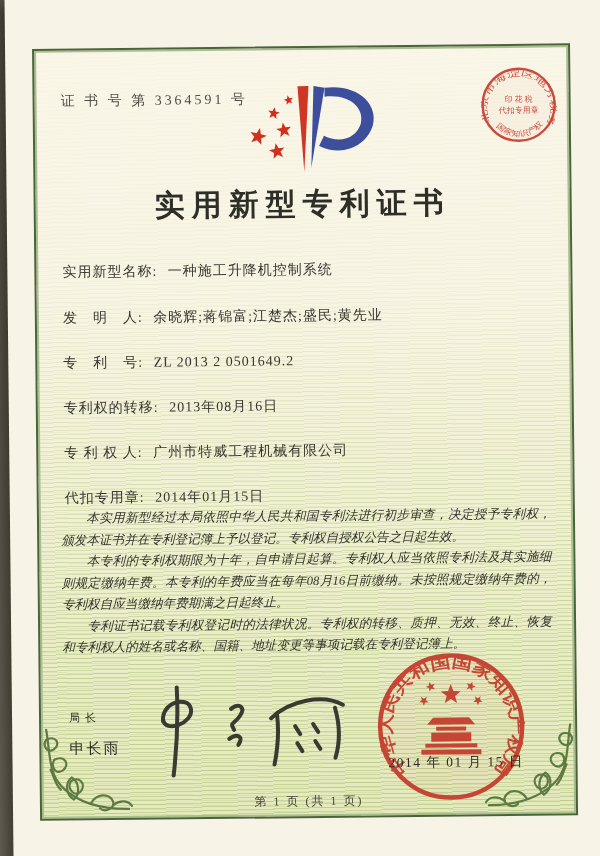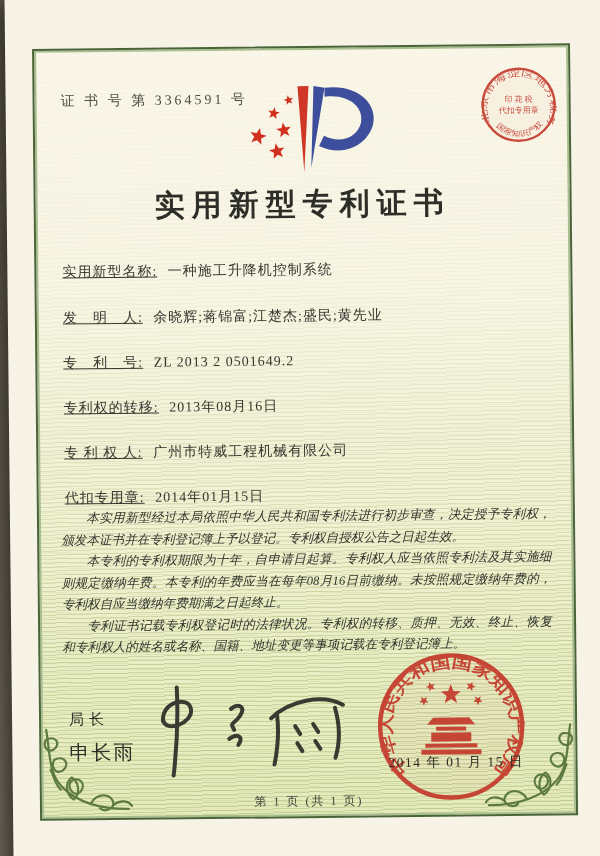--- a/index.html
+++ b/index.html
@@ -14,25 +14,25 @@
     background:
       linear-gradient(180deg,rgba(250,246,232,.96) 0%,rgba(250,246,232,.82) 30%,rgba(247,243,222,.45) 52%,rgba(240,240,198,.08) 78%,rgba(238,238,192,0) 100%),
       repeating-linear-gradient(179deg,rgba(150,172,92,.38) 0 1px,rgba(0,0,0,0) 1px 4px),
       repeating-linear-gradient(181.5deg,rgba(170,188,110,.22) 0 1px,rgba(0,0,0,0) 1px 5px),
       linear-gradient(180deg,#f6f2e0 0%,#eef0cf 60%,#e4eabc 100%);}
   .abs{position:absolute;}
   .cert-no{left:26px;top:42px;font-size:14px;letter-spacing:3px;color:#4f4f45;}
   .title{left:0;right:0;top:136px;text-align:center;font-size:30px;font-weight:700;letter-spacing:7px;color:#2e2e28;}
   .field{left:26px;right:26px;font-size:14px;color:#37372f;letter-spacing:1px;white-space:nowrap;}
   .f0{top:213px}.f1{top:259px}.f2{top:304px}.f3{top:349px}.f4{top:394px}.f5{top:439px}
-  .field .lbl{margin-right:6px;text-decoration:underline;}
+  .field .lbl{margin-right:6px;}
   .body-text{left:22px;right:22px;top:458px;font-size:12.6px;line-height:21.5px;color:#33332c;text-align:justify;}
   .body-text p{margin:0;text-indent:2em;font-style:italic;}
-  .sig-title{left:28px;top:660px;font-size:15px;letter-spacing:5px;color:#2e2e28;}
-  .sig-name{left:28px;top:689px;font-size:20px;letter-spacing:2px;color:#2e2e28;}
+  .sig-title{left:28px;top:660px;font-size:11px;letter-spacing:5px;color:#2e2e28;}
+  .sig-name{left:28px;top:689px;font-size:15px;letter-spacing:2px;color:#2e2e28;}
   .sig-script{left:102px;top:626px;width:230px;height:112px;}
   .seal-main{left:334px;top:602px;width:152px;height:152px;opacity:.92;}
   .issue-date{left:347px;top:707px;font-size:13.5px;letter-spacing:1.5px;color:#2f2b24;}
   .seal-tax{left:443px;top:18px;width:82px;height:82px;opacity:.9;}
   .footer{left:0;right:0;bottom:6px;text-align:center;font-size:12px;letter-spacing:2px;color:#45453c;}
   .corner{width:94px;height:94px;}
   .corner-bl{left:-1px;bottom:-1px;}
   .corner-br{right:-1px;bottom:-1px;transform:scaleX(-1);}
   .logo{left:196px;top:32px;width:162px;height:104px;}
   svg{display:block;overflow:visible;}

